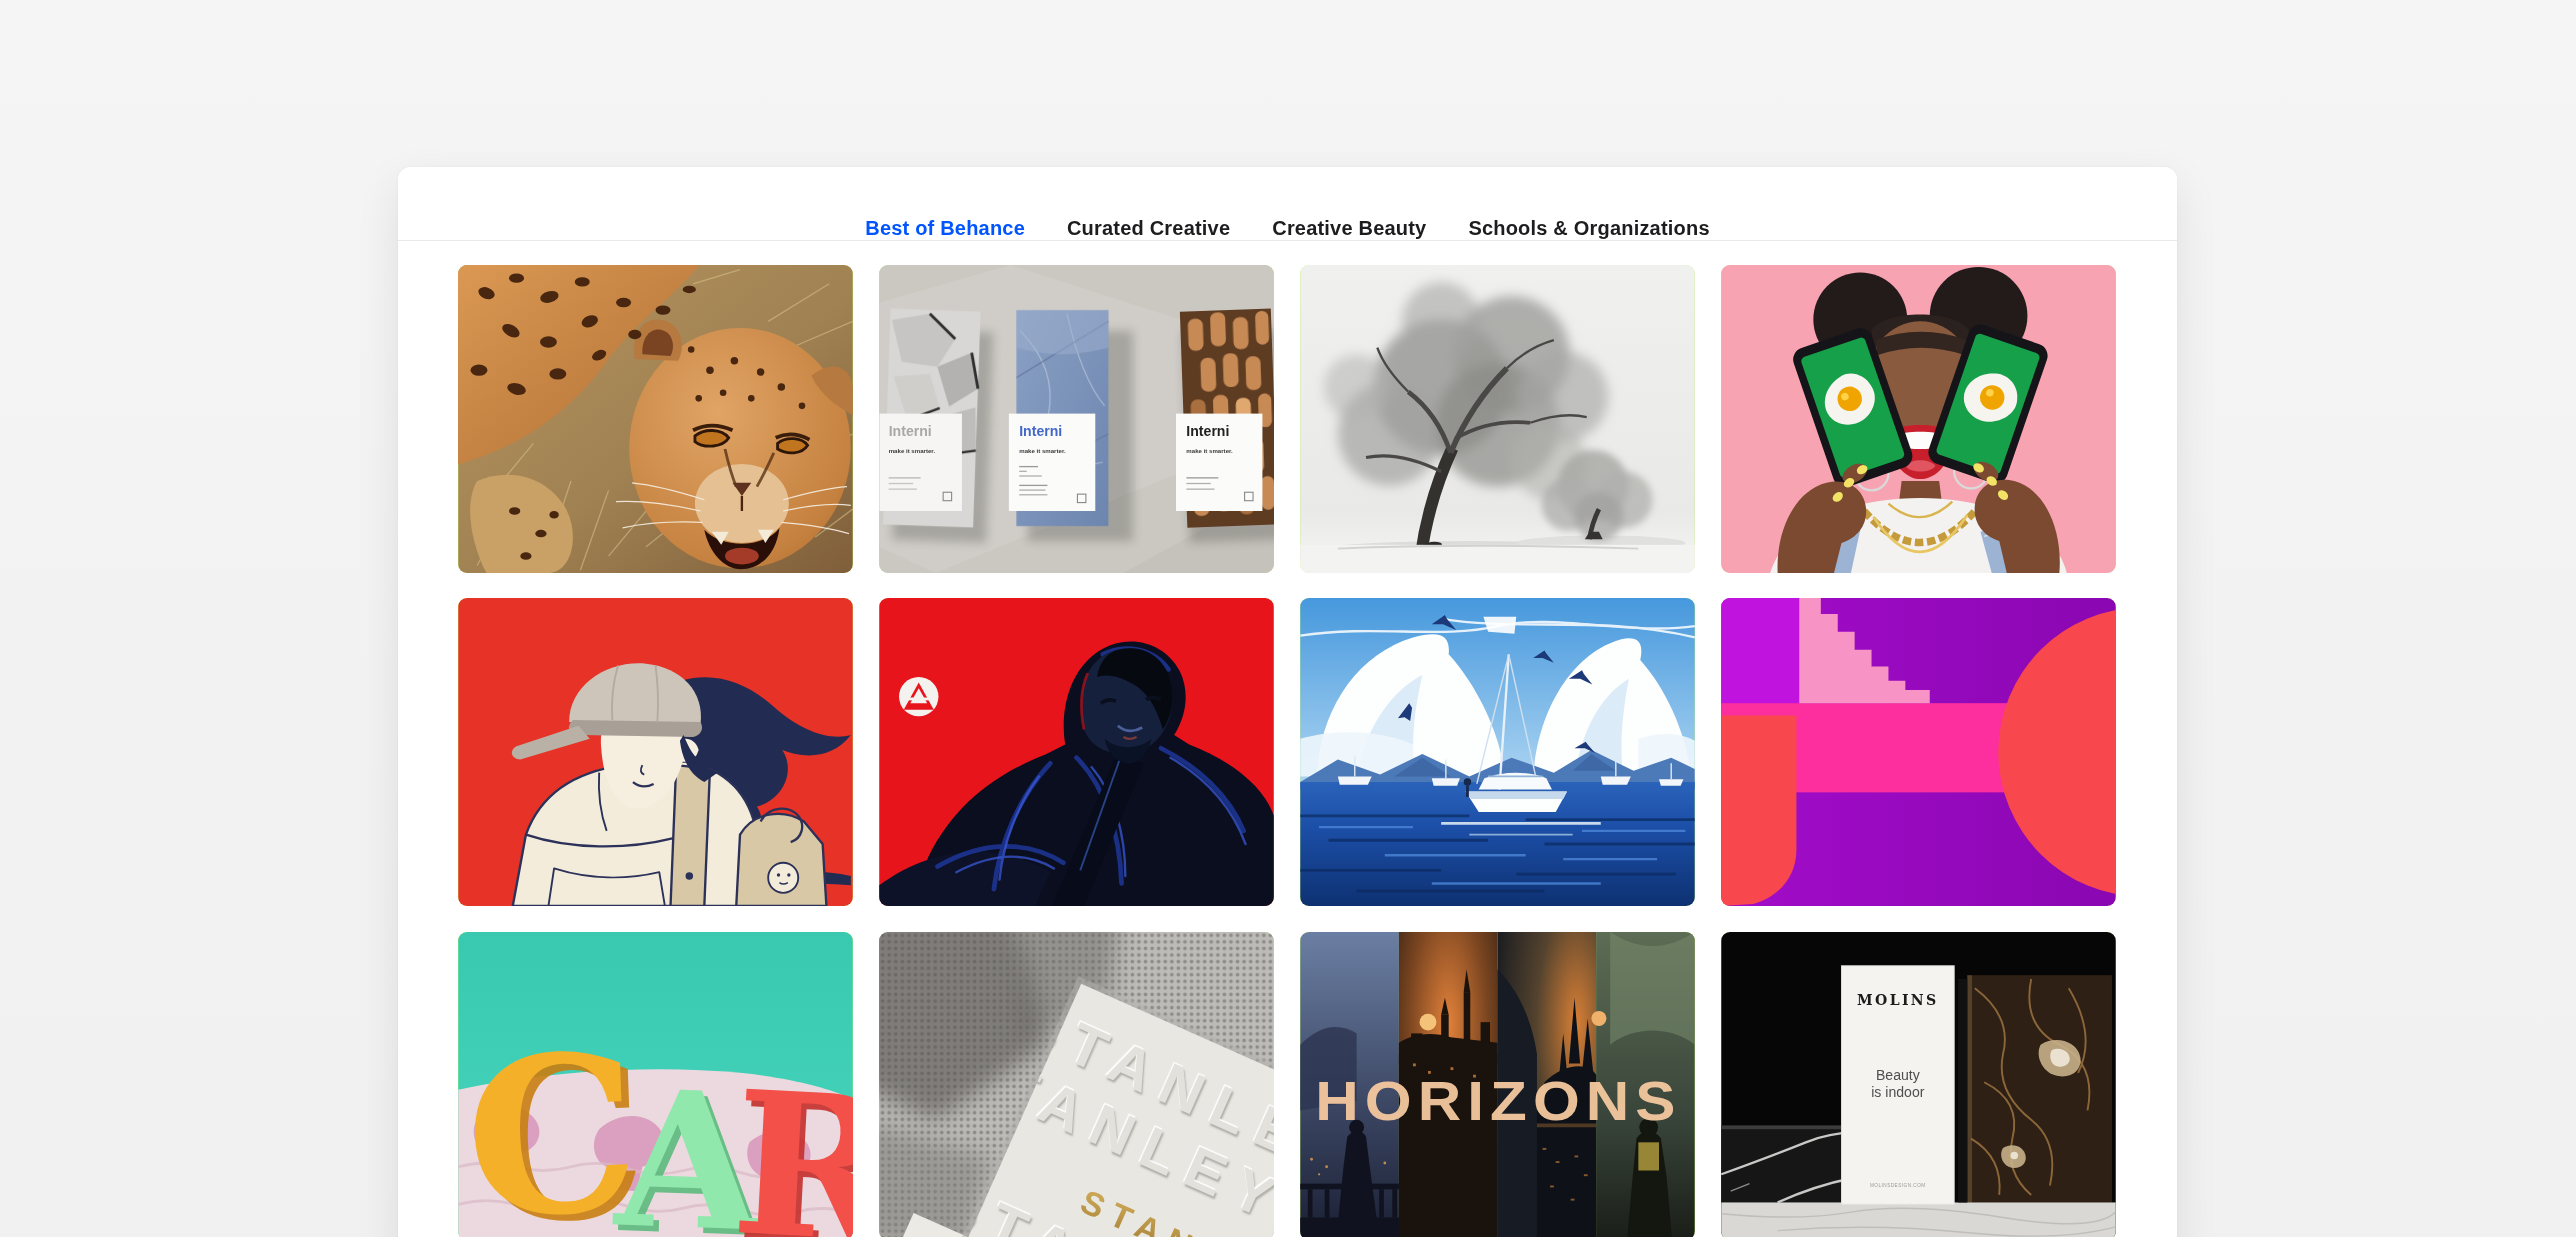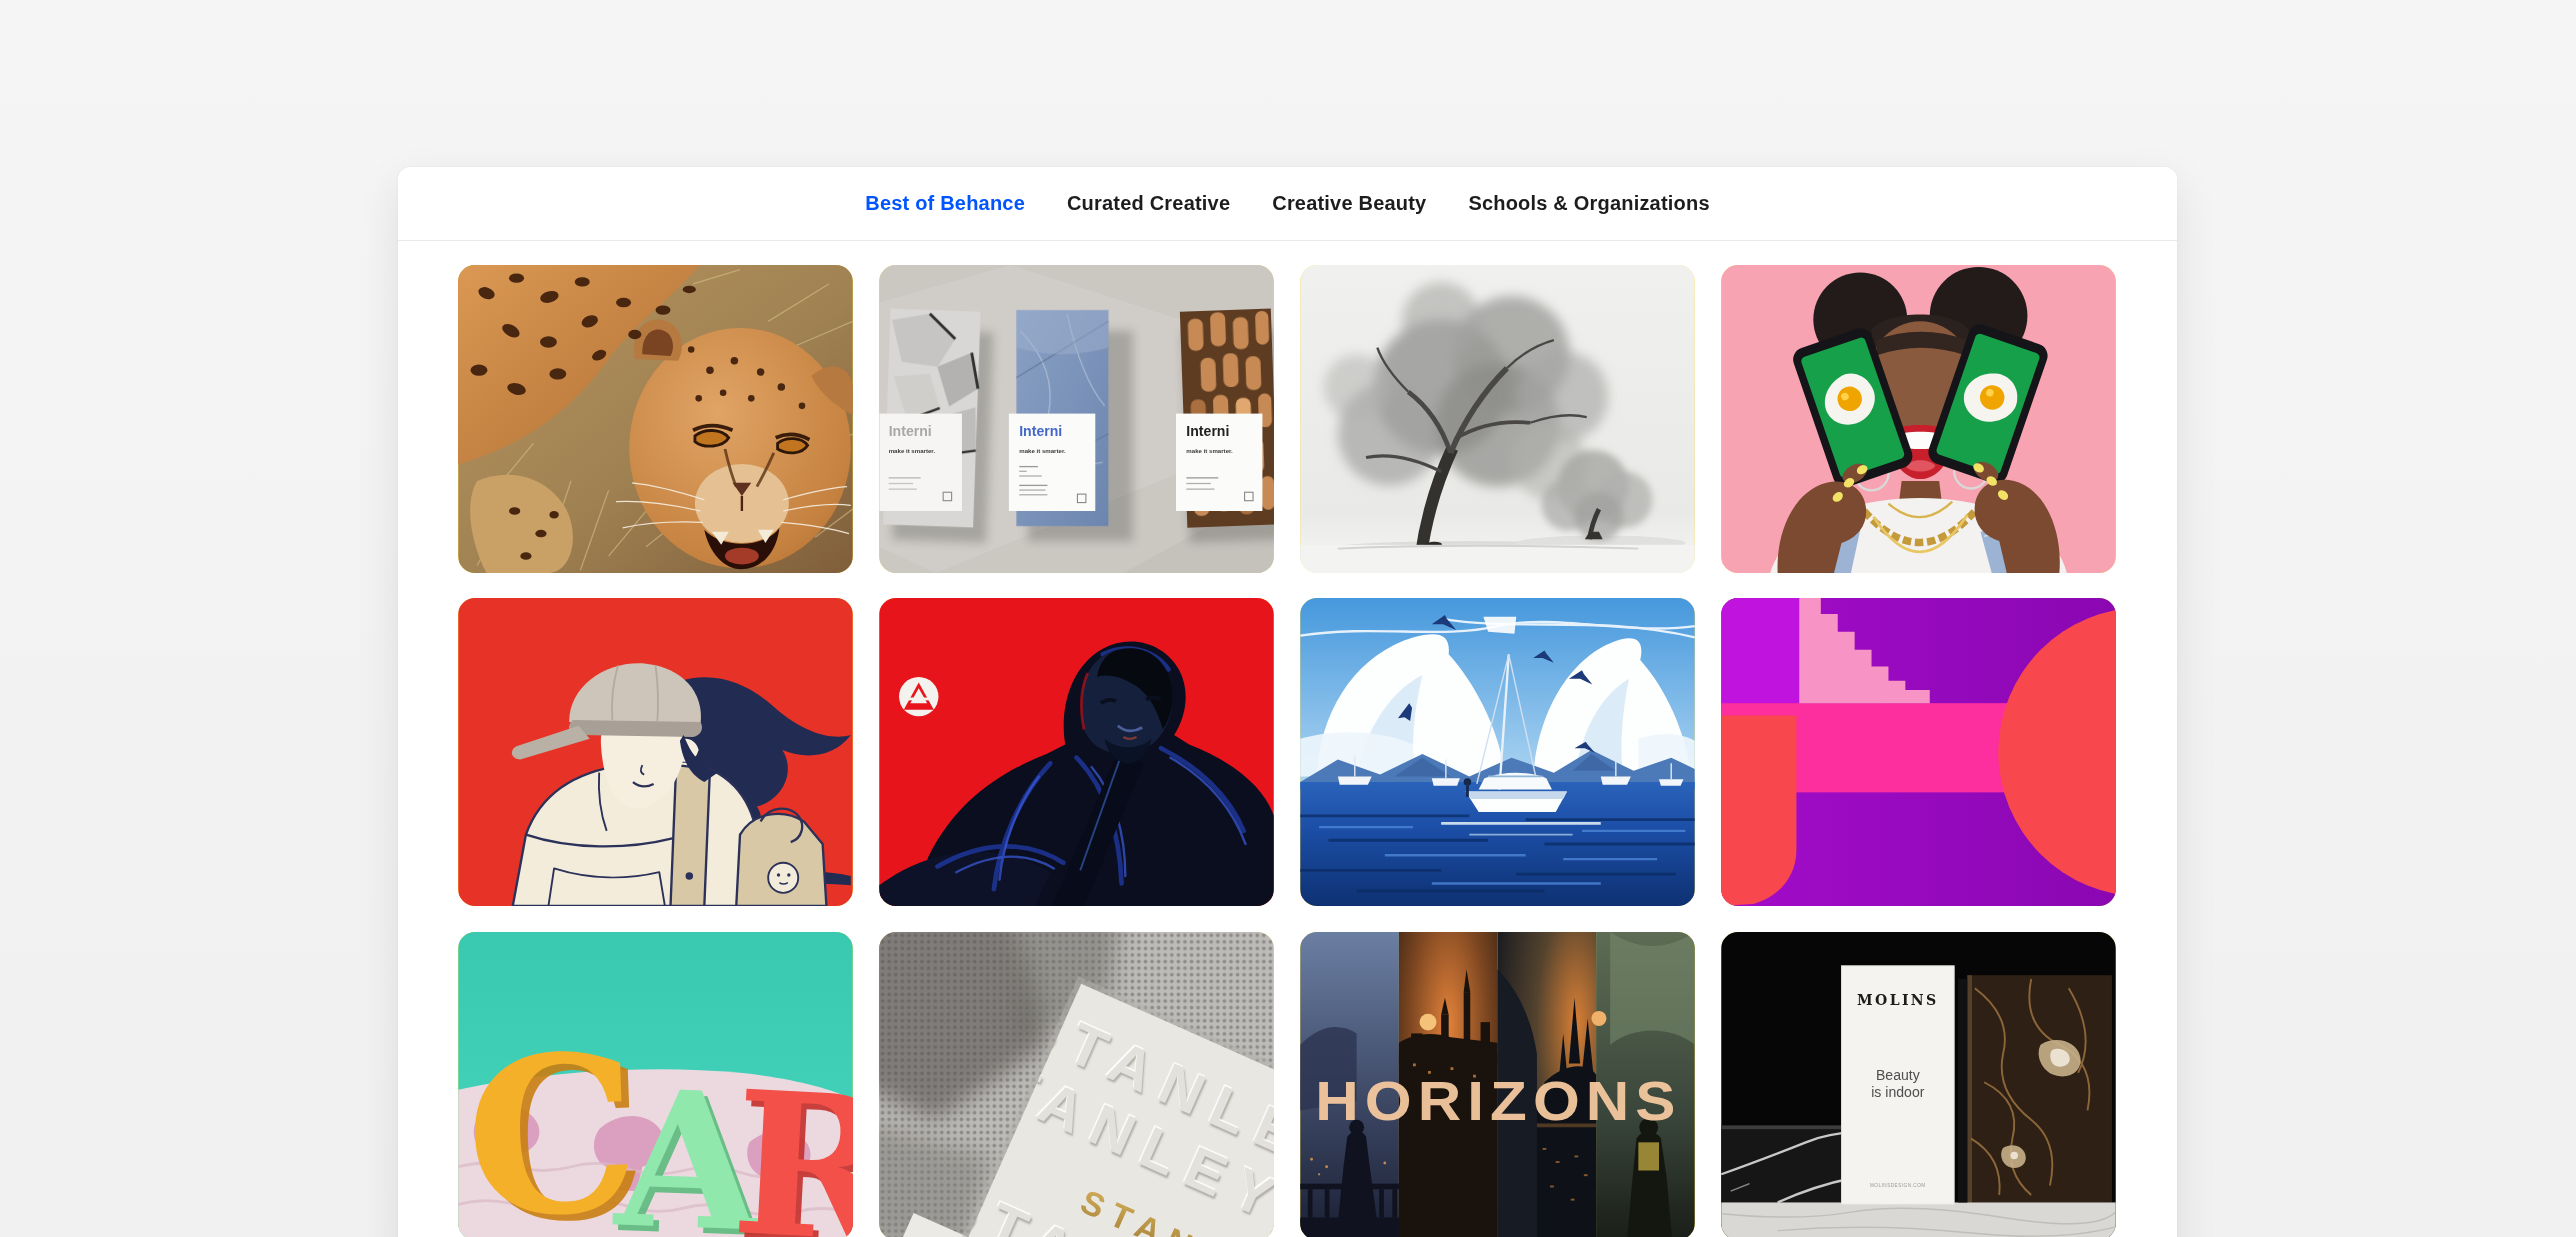--- a/index.html
+++ b/index.html
@@ -2,27 +2,27 @@
 <html style="font-size:15px"><head>
 <meta charset="utf-8">
 <style>
   *{margin:0;padding:0;box-sizing:border-box}
   html,body{width:2576px;height:1237px;overflow:hidden}
   body{background:linear-gradient(180deg,#f5f5f6 0%,#f2f2f3 60%,#f1f1f2 100%);
        font-family:"Liberation Sans",sans-serif;position:relative}
   .panel{position:absolute;left:398px;top:167px;width:1779px;height:1410px;
          background:#fff;border-radius:13px;
          box-shadow:0 0.9px 2.8px rgba(0,0,0,.05),0 15px 45px rgba(0,0,0,.09)}
-  .nav{height:74px;display:flex;align-items:center;justify-content:center;gap:42px;
+  .nav{height:74px;display:flex;align-items:flex-end;justify-content:center;gap:42px;
        border-bottom:0.9px solid #e9e9ea;border-radius:13px 13px 0 0;background:#fff}
   .nav-item{font-size:20px;font-weight:700;color:#1d1d1f;letter-spacing:0.2px;cursor:pointer;white-space:nowrap}
   .nav-item.active{color:#0055ff}
   .grid{position:absolute;left:60px;top:98px;width:1658px;
         display:grid;grid-template-columns:repeat(4,395px);grid-auto-rows:308px;gap:25.4px 26px}
-  .tile{border-radius:17px;overflow:hidden;position:relative;cursor:pointer;background:#fde047}
+  .tile{border-radius:9px;overflow:hidden;position:relative;cursor:pointer;background:#bef264}
   .tile svg{display:block;width:100%;height:100%}
   svg text{font-family:"Liberation Sans",sans-serif}
   text.serif{font-family:"DejaVu Serif","Liberation Serif",serif}
 </style>
 </head>
 <body>
 
 <div class="panel">
 
   <div class="nav">

